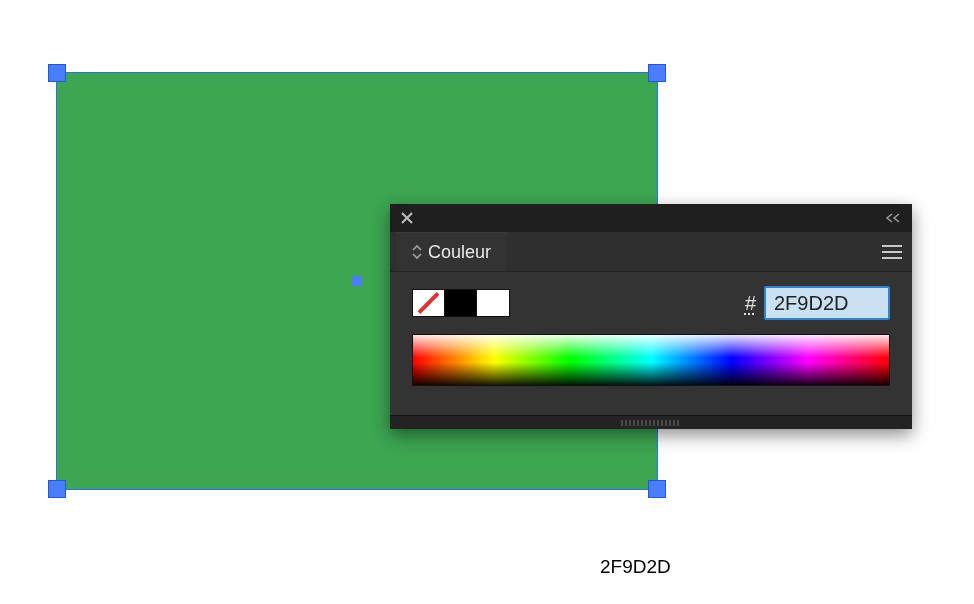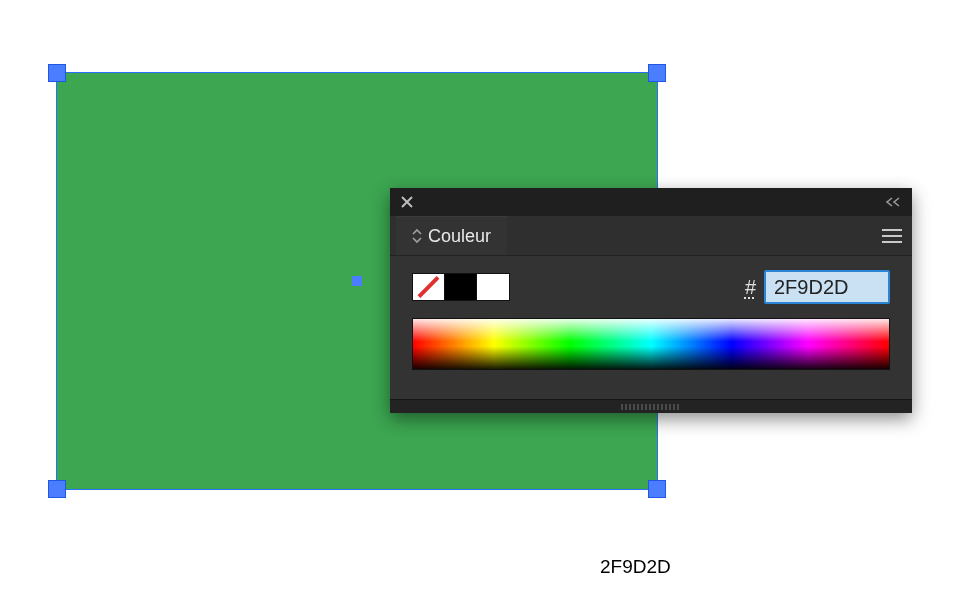--- a/index.html
+++ b/index.html
@@ -42,21 +42,21 @@
     left: 50%; top: 50%;
     transform: translate(-50%, -50%);
     background: #4b7dff;
     border: none;
   }
 
   
   .panel {
     position: absolute;
     left: 390px;
-    top: 188px;
+    top: 204px;
     width: 522px;
     height: 225px;
     background: #2f2f2f;
     border-radius: 2px;
     box-shadow: 0 6px 18px rgba(0,0,0,0.45);
     color: #d9d9d9;
     display: flex;
     flex-direction: column;
   }
   .panel-titlebar {

